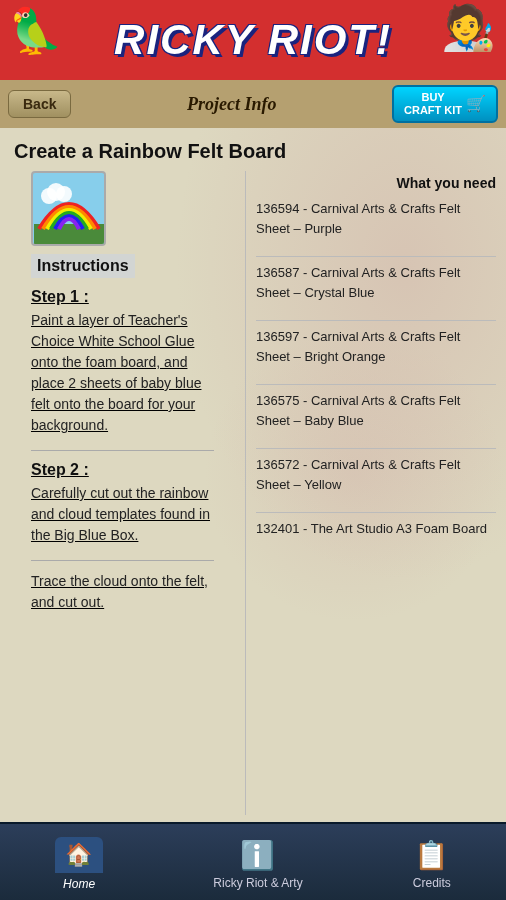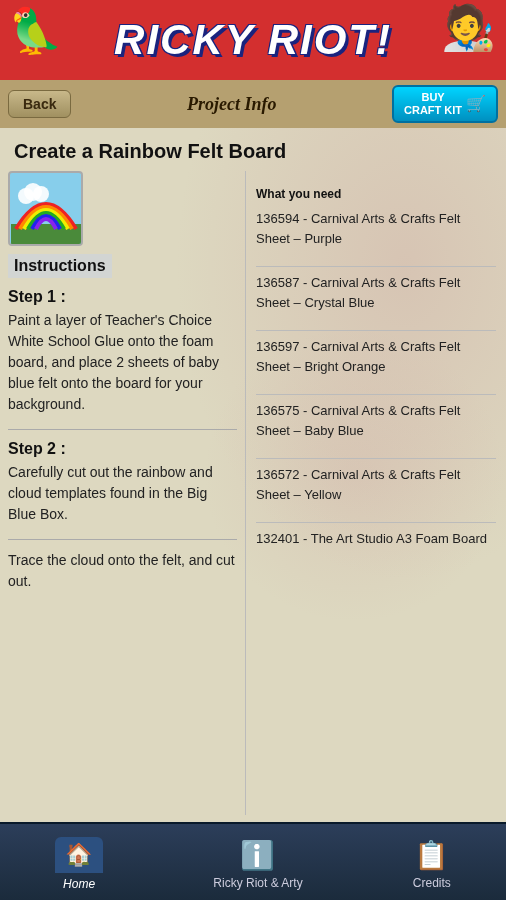--- a/index.html
+++ b/index.html
@@ -114,22 +114,23 @@
 
     
     .content-columns {
       display: flex;
       height: calc(100% - 50px);
     }
 
     
     .left-col {
       width: 245px;
-      padding: 0 8px;
+      padding: 0 31px;
       overflow-y: auto;
+      text-decoration: underline;
     }
 
     .project-image {
       width: 75px;
       height: 75px;
       background: linear-gradient(135deg, #87ceeb 0%, #87ceeb 60%, #228b22 60%);
       border: 2px solid #aaa;
       border-radius: 4px;
       margin-bottom: 8px;
       display: flex;
@@ -170,26 +171,26 @@
     }
 
     
     .right-col {
       width: 261px;
       border-left: 1px solid #bbb;
       padding: 0 10px;
       overflow-y: auto;
     }
     .what-you-need-title {
-      font-size: 12px;
+      font-size: 14px;
       font-weight: bold;
       color: #111;
-      text-align: left;
+      text-align: right;
       margin-bottom: 8px;
-      margin-top: 16px;
+      margin-top: 4px;
     }
     .supply-item {
       font-size: 13px;
       color: #222;
       line-height: 1.5;
       margin-bottom: 6px;
       padding-bottom: 18px;
       border-bottom: 1px solid #bbb;
     }
     .supply-item:last-child {

